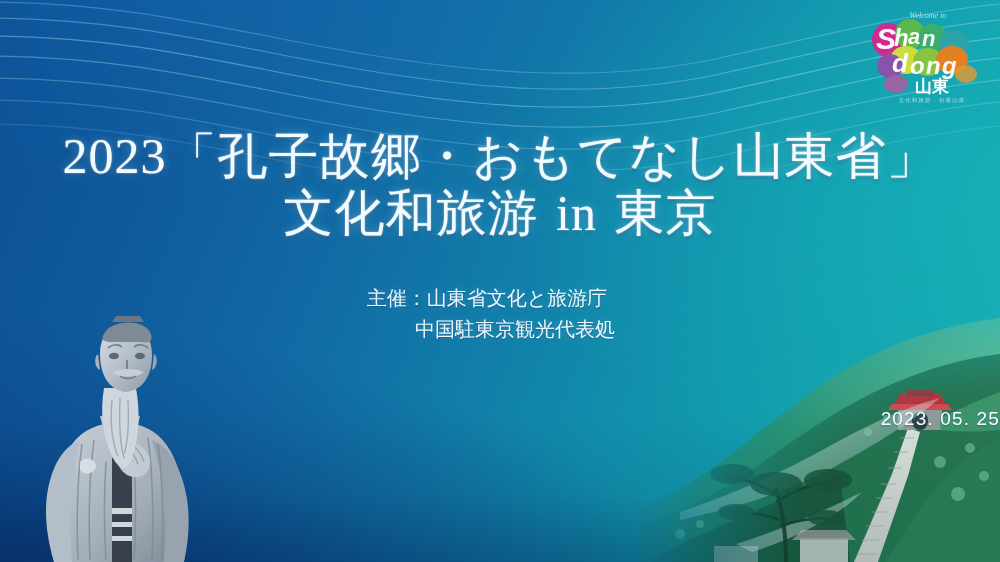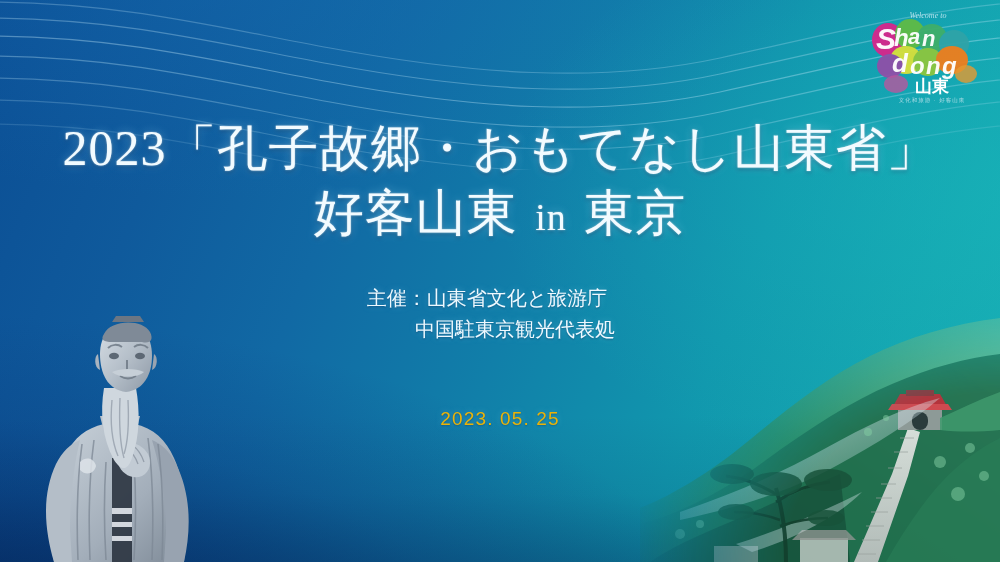--- a/index.html
+++ b/index.html
@@ -115,32 +115,32 @@
     font-family: "Liberation Serif", serif;
     font-weight: normal;
     letter-spacing: 0.02em;
     text-shadow:
       0 0 2px rgba(255,255,255,0.55),
       0 0 10px rgba(150,225,255,0.45),
       0 2px 4px rgba(0,30,70,0.45);
     white-space: nowrap;
   }
   .title-line1 {
-    top: 120px;
+    top: 128px;
     font-size: 50px;
     line-height: 56px;
   }
   .title-line2 {
     top: 185px;
     font-size: 50px;
     line-height: 56px;
   }
   .title-line2 .latin {
     font-family: "Liberation Serif", serif;
-    font-size: 38px;
+    font-size: 50px;
     padding: 0 4px;
   }
 
   .org-block {
     position: absolute;
     top: 283px;
     width: 974px;
     text-align: center;
     font-family: "Liberation Sans", sans-serif;
     color: #eef9ff;
@@ -150,25 +150,25 @@
       0 0 6px rgba(120,205,245,0.40),
       0 1px 2px rgba(0,30,70,0.40);
   }
   .org-line { display:block; white-space: nowrap; }
   .org-line.indented { padding-left: 56px; }
 
   .date {
     position: absolute;
     top: 408px;
     width: 1000px;
-    text-align: center;
+    text-align: right;
     font-family: "Liberation Sans", sans-serif;
     font-size: 19px;
     letter-spacing: 0.06em;
-    color: #eab308;
+    color: #ffffff;
     text-shadow:
       0 0 6px rgba(120,205,245,0.40),
       0 1px 2px rgba(0,30,70,0.40);
   }
 </style>
 </head>
 <body>
 
 <div id="poster">
 
@@ -385,21 +385,21 @@
 
       <text x="66" y="98" fill="#cfeaf2" opacity="0.8" font-family="Liberation Sans, sans-serif" font-size="5.5" letter-spacing="1" text-anchor="middle">文化和旅游 · 好客山東</text>
     </svg>
   </div>
 
   <div class="content">
 
     <div class="title title-line1">2023「孔子故郷・おもてなし山東省」</div>
 
     <div class="title title-line2">
-      <span>好客山東</span>
+      <span>文化和旅游</span>
       <span class="latin">in</span>
       <span>東京</span>
     </div>
 
     <div class="org-block">
       <span class="org-line">主催：山東省文化と旅游庁</span>
       <span class="org-line indented">中国駐東京観光代表処</span>
     </div>
 
     <div class="date">2023. 05. 25</div>

